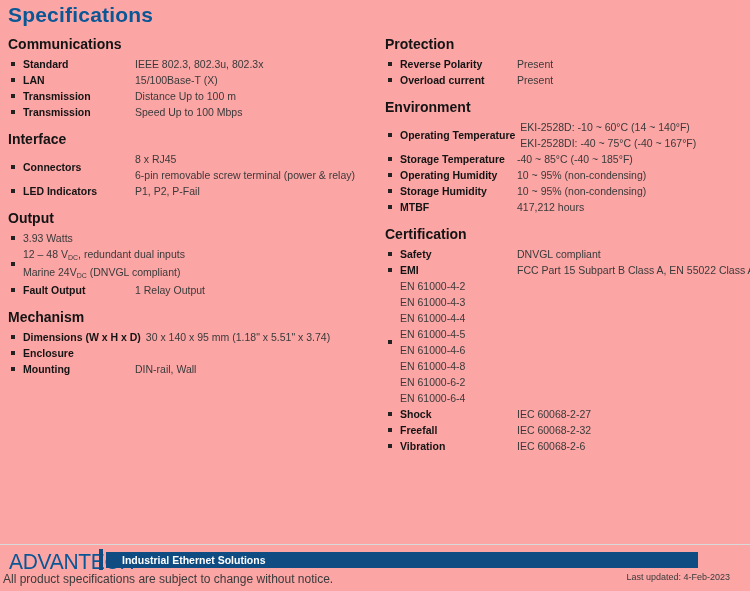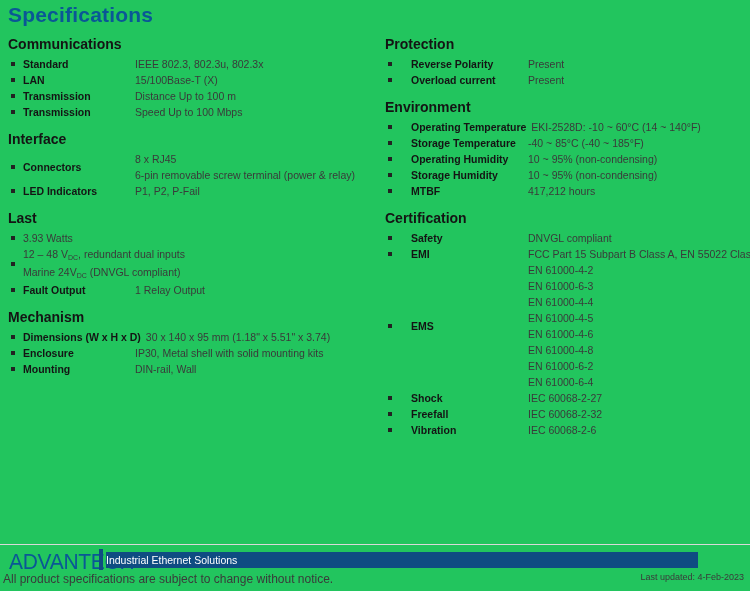--- a/index.html
+++ b/index.html
@@ -1,48 +1,48 @@
 <!DOCTYPE html>
 <html><head>
 <meta charset="utf-8">
 <style>
   * { margin:0; padding:0; box-sizing:border-box; }
   html,body { width:750px; height:591px; background:#ffffff; overflow:hidden;
               font-family:"Liberation Sans", sans-serif; }
-  .page { position:relative; width:750px; height:591px; background:#22c55e; }
+  .page { position:relative; width:750px; height:591px; background:#fca5a5; }
 
   .page-title { position:absolute; left:8px; top:3px; font-size:21px; font-weight:bold;
                 color:#0a5796; letter-spacing:0.2px; }
 
   .col { position:absolute; top:37px; }
   .col-left  { left:8px;   width:368px; }
   .col-right { left:385px; width:360px; }
 
   .section { margin-bottom:12px; }
   .section-header { font-size:14px; font-weight:bold; color:#141414; line-height:15px;
                     margin-bottom:4px; }
   .spec-row { display:flex; align-items:center; font-size:10.5px; line-height:16px; }
   .bullet-cell { flex:none; width:15px; position:relative; height:16px; }
   .bullet-sq { position:absolute; left:3px; top:6px; width:3.5px; height:3.5px; background:#222; }
   .row-label { flex:none; font-weight:bold; color:#141414; padding-right:5px; white-space:nowrap; }
   .col-left  .row-label { min-width:112px; }
-  .col-right .row-label { min-width:117px;margin-left:11px; }
+  .col-right .row-label { min-width:117px; }
   .row-value { color:#3a3a3a; }
   .value-line { white-space:nowrap; }
   .subscript { font-size:7px; vertical-align:baseline; position:relative; top:2px; }
 
   .footer-rule { position:absolute; left:0; top:544px; width:750px; height:1px; background:#d9d9d9; }
   .advantech-logo { position:absolute; left:9px; top:550px; font-size:21px; font-weight:normal;
                     color:#0a5796; letter-spacing:-0.3px; transform:scaleY(1.05); }
   .logo-divider { position:absolute; left:99px; top:549px; width:4px; height:21px; background:#0f4c82; }
   .footer-banner { position:absolute; left:106px; top:552px; width:592px; height:16px;
-                   background:#0f4c82; color:#ffffff; font-size:10.5px; font-weight:normal;
-                   line-height:16px; }
+                   background:#0f4c82; color:#ffffff; font-size:10.5px; font-weight:bold;
+                   line-height:16px; padding-left:16px; }
   .footer-note    { position:absolute; left:3px;  top:572px; font-size:12px; color:#3a3a3a;text-align:right; }
-  .footer-updated { position:absolute; right:6px; top:572px; font-size:9px; color:#3a3a3a; }
+  .footer-updated { position:absolute; right:20px; top:572px; font-size:9px; color:#3a3a3a; }
 </style>
 </head>
 <body>
 
 <div class="page">
 
   <div class="page-title">Specifications</div>
 
   <div class="col col-left">
       <div class="section">
@@ -100,21 +100,21 @@
           <span class="bullet-cell">
             <span class="bullet-sq"></span>
           </span>
           <span class="row-label">LED Indicators</span>
           <div class="row-value">
             <div class="value-line">P1, P2, P-Fail</div>
           </div>
         </div>
       </div>
       <div class="section">
-        <div class="section-header">Last</div>
+        <div class="section-header">Output</div>
         <div class="spec-row">
           <span class="bullet-cell">
             <span class="bullet-sq"></span>
           </span>
           <div class="row-value">
             <div class="value-line">3.93 Watts</div>
           </div>
         </div>
         <div class="spec-row">
           <span class="bullet-cell">
@@ -144,23 +144,20 @@
           <span class="row-label">Dimensions (W x H x D)</span>
           <div class="row-value">
             <div class="value-line">30 x 140 x 95 mm (1.18" x 5.51" x 3.74)</div>
           </div>
         </div>
         <div class="spec-row">
           <span class="bullet-cell">
             <span class="bullet-sq"></span>
           </span>
           <span class="row-label">Enclosure</span>
-          <div class="row-value">
-            <div class="value-line">IP30, Metal shell with solid mounting kits</div>
-          </div>
         </div>
         <div class="spec-row">
           <span class="bullet-cell">
             <span class="bullet-sq"></span>
           </span>
           <span class="row-label">Mounting</span>
           <div class="row-value">
             <div class="value-line">DIN-rail, Wall</div>
           </div>
         </div>
@@ -190,20 +187,21 @@
       </div>
       <div class="section">
         <div class="section-header">Environment</div>
         <div class="spec-row">
           <span class="bullet-cell">
             <span class="bullet-sq"></span>
           </span>
           <span class="row-label">Operating Temperature</span>
           <div class="row-value">
             <div class="value-line">EKI-2528D: -10 ~ 60°C (14 ~ 140°F)</div>
+            <div class="value-line">EKI-2528DI: -40 ~ 75°C (-40 ~ 167°F)</div>
           </div>
         </div>
         <div class="spec-row">
           <span class="bullet-cell">
             <span class="bullet-sq"></span>
           </span>
           <span class="row-label">Storage Temperature</span>
           <div class="row-value">
             <div class="value-line">-40 ~ 85°C (-40 ~ 185°F)</div>
           </div>
@@ -253,24 +251,23 @@
           </span>
           <span class="row-label">EMI</span>
           <div class="row-value">
             <div class="value-line">FCC Part 15 Subpart B Class A, EN 55022 Class A</div>
           </div>
         </div>
         <div class="spec-row">
           <span class="bullet-cell">
             <span class="bullet-sq"></span>
           </span>
-          <span class="row-label">EMS</span>
           <div class="row-value">
             <div class="value-line">EN 61000-4-2</div>
-            <div class="value-line">EN 61000-6-3</div>
+            <div class="value-line">EN 61000-4-3</div>
             <div class="value-line">EN 61000-4-4</div>
             <div class="value-line">EN 61000-4-5</div>
             <div class="value-line">EN 61000-4-6</div>
             <div class="value-line">EN 61000-4-8</div>
             <div class="value-line">EN 61000-6-2</div>
             <div class="value-line">EN 61000-6-4</div>
           </div>
         </div>
         <div class="spec-row">
           <span class="bullet-cell">

